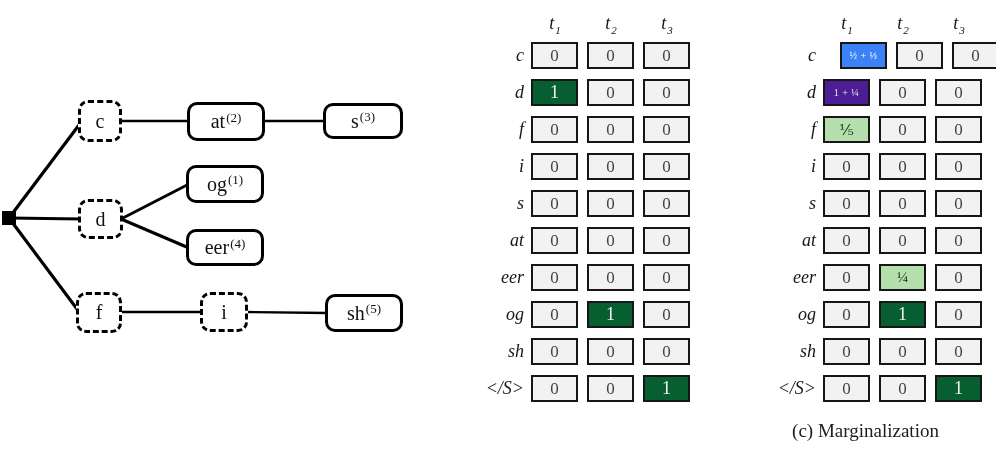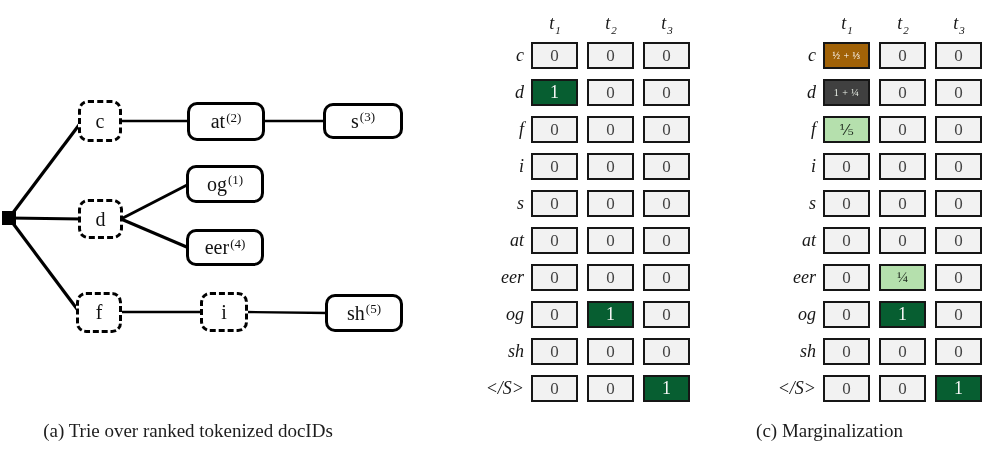--- a/index.html
+++ b/index.html
@@ -34,29 +34,29 @@
   .mlabel{box-sizing:border-box;width:64px;padding-right:7px;text-align:right;
           font-style:italic;font-size:18px;color:#171717;}
   .mhead{width:47px;margin-right:9px;text-align:center;font-style:italic;font-size:18px;height:30px;
          display:flex;align-items:flex-end;justify-content:center;color:#171717;}
   .mhead sub{font-size:11px;line-height:1;position:relative;top:2px;left:1px;font-style:italic;}
   .mcell{box-sizing:border-box;width:47px;height:27px;margin-right:9px;
          border:2px solid #161616;background:#f2f2f2;
          display:flex;align-items:center;justify-content:center;
          font-size:17px;color:#444;}
   .mcell.dark   {background:#075e31;color:#f5f5f5;font-size:18px;}
-  .mcell.darkest{background:#404040;color:#e9efe6;font-size:10px;letter-spacing:.5px;}
-  .mcell.med    {background:#a16207;color:#ffffff;font-size:10px;letter-spacing:.5px;}
+  .mcell.darkest{background:#4c1d95;color:#e9efe6;font-size:10px;letter-spacing:.5px;}
+  .mcell.med    {background:#3b82f6;color:#ffffff;font-size:10px;letter-spacing:.5px;margin-left:17px;}
   .mcell.light  {background:#b5e0ad;color:#1f2a1f;font-size:15px;}
 
   
   .caption{position:absolute;top:420px;text-align:center;font-size:19px;color:#1c1c1c;white-space:nowrap;}
   #cap-a{left:8px;width:360px;}
   #cap-b{left:460px;width:260px;}
-  #cap-c{left:712px;width:235px;}
+  #cap-c{left:748px;width:235px;}
 </style>
 </head>
 <body>
 
 <div class="fig">
 
   <svg id="trie-edges" viewBox="0 0 996 463">
     <line x1="9" y1="218" x2="82" y2="121" stroke="#000" stroke-width="3.2"></line>
     <line x1="9" y1="218" x2="82" y2="219" stroke="#000" stroke-width="3.2"></line>
     <line x1="9" y1="218" x2="80" y2="313" stroke="#000" stroke-width="3.2"></line>
@@ -253,16 +253,15 @@
         <div class="mcell">0</div>
       </div>
       <div class="mrow">
         <div class="mlabel">&lt;/S&gt;</div>
         <div class="mcell">0</div>
         <div class="mcell">0</div>
         <div class="mcell dark">1</div>
       </div>
     </div>
 
-  <div class="caption" id="cap-a">(a) Trie over ranked tokenized docIDs</div>
   <div class="caption" id="cap-c">(c) Marginalization</div>
 
 </div>
 
 </body></html>

